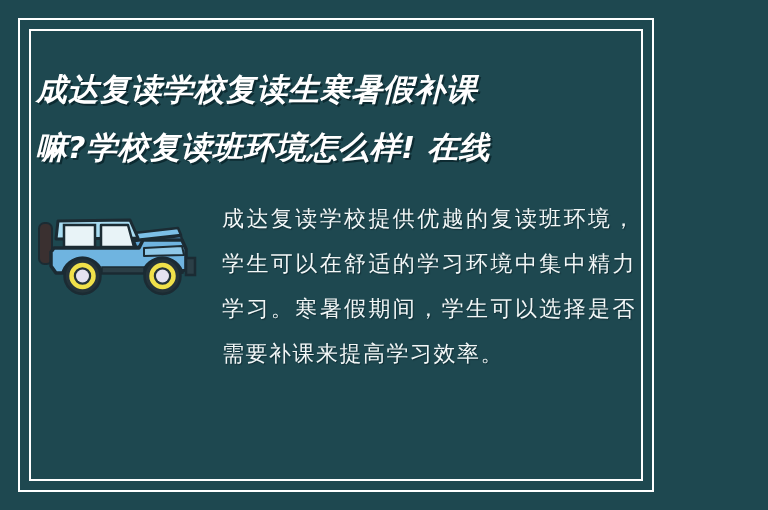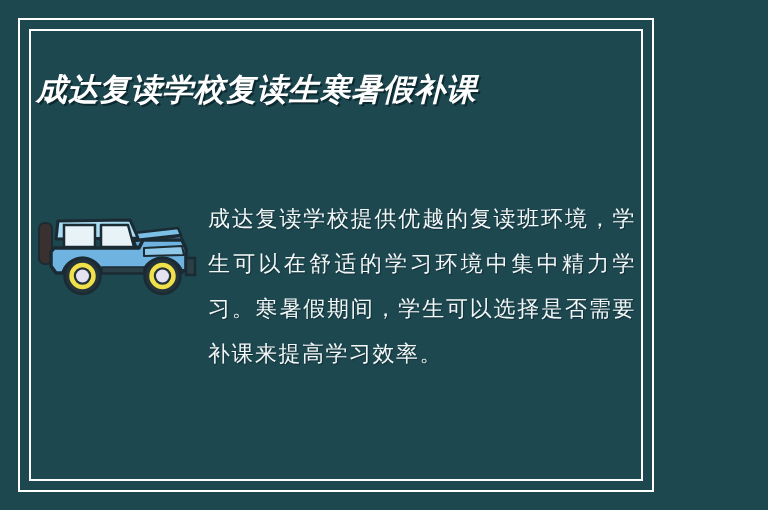--- a/index.html
+++ b/index.html
@@ -80,20 +80,21 @@
     padding-top: 4px;
   }
   .illustration svg {
     display: block;
     width: 165px;
     height: 96px;
   }
 
   .body-text {
     flex: 1;
+    margin-left: 14px;
     color: #f2f7f7;
     font-size: 22px;
     line-height: 45px;
     letter-spacing: 1.5px;
     font-family: "DejaVu Serif", "Liberation Serif", serif;
     text-shadow: 1px 1px 1px rgba(8, 30, 36, 0.6);
   }
   .body-text p {
     margin: 0;
     text-align: justify;
@@ -103,20 +104,21 @@
 </head>
 <body>
 
 <div id="poster">
 
   <div class="frame-outer"></div>
   <div class="frame-inner"></div>
 
   <div class="headline">
     <span class="headline-line">成达复读学校复读生寒暑假补课</span>
+    <span class="headline-line">嘛?学校复读班环境怎么样!  在线</span>
   </div>
 
   <div class="content">
 
     <div class="illustration">
       <svg viewBox="0 0 330 192" xmlns="http://www.w3.org/2000/svg">
 
         <rect x="6" y="46" width="26" height="82" rx="11" fill="#3a3030" stroke="#1b2b33" stroke-width="4"></rect>
 
         <path d="M196 66 L284 56 L290 70 L200 80 Z" fill="#7cbfe6" stroke="#1b2b33" stroke-width="5" stroke-linejoin="round"></path>

